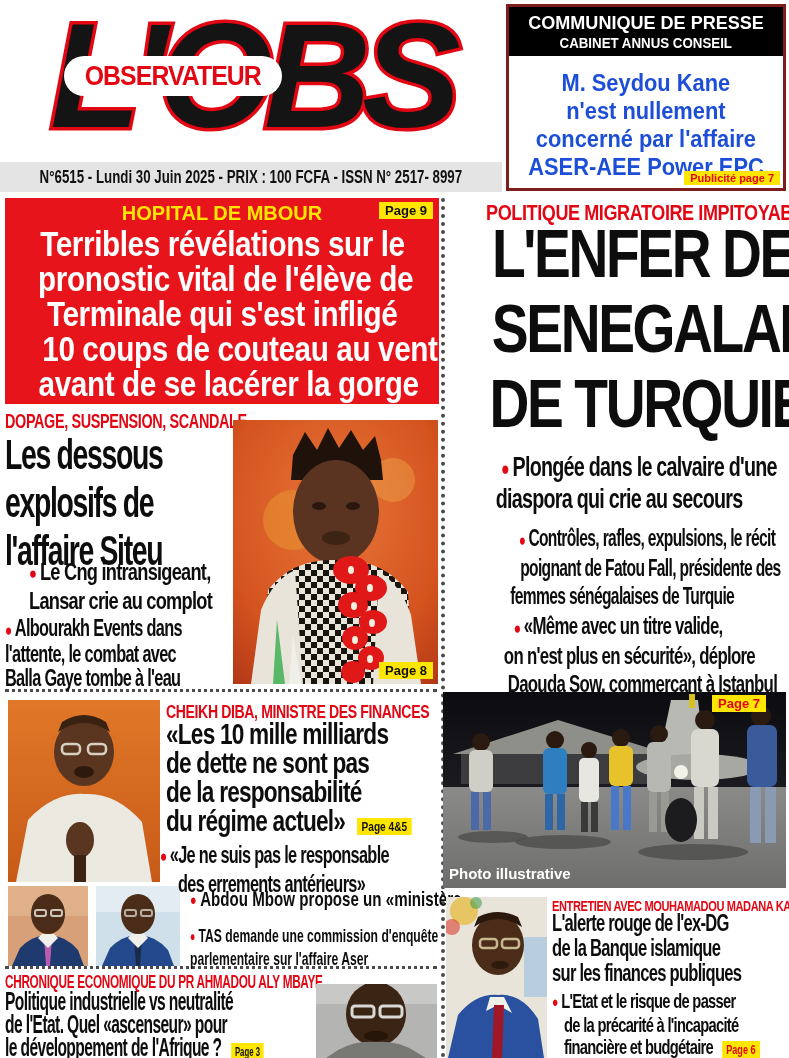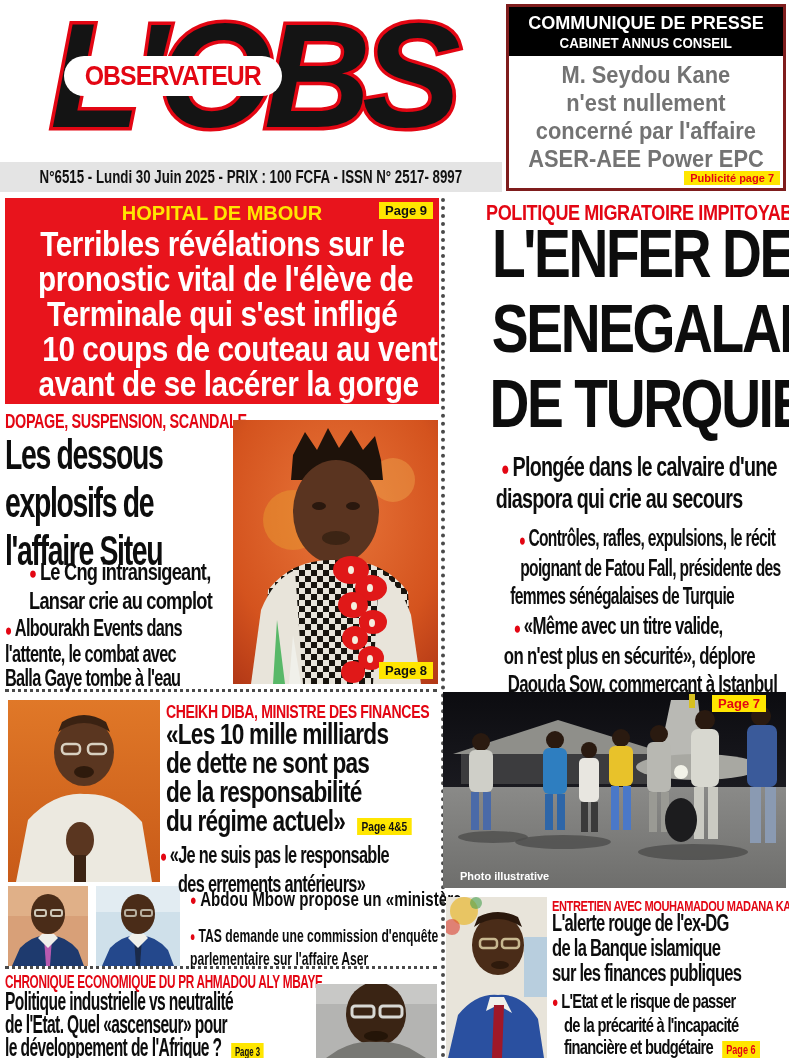--- a/index.html
+++ b/index.html
@@ -28,21 +28,21 @@
 
   .vdots{position:absolute;border-left:4px dotted #4a4a4a;width:0;}
   .hdots{position:absolute;border-top:3px dotted #4a4a4a;height:0;}
 
   .redbox{position:absolute;background:#e8141c;}
   .pressbox{position:absolute;background:#fff;border:3px solid #7f1d1d;box-sizing:border-box;}
   .presshead{background:#000;color:#fff;text-align:center;padding:5px 0 4px 0;}
   .graybar{position:absolute;background:#e4e4e4;display:flex;align-items:center;justify-content:center;}
   .pill{position:absolute;background:#fff;border-radius:18px;display:flex;align-items:center;justify-content:center;
         box-shadow:0 0 0 2px #fff;}
-  .caption{position:absolute;color:#fff;font-weight:bold;font-size:11px;letter-spacing:0;margin-left:11px;}
+  .caption{position:absolute;color:#fff;font-weight:bold;font-size:15px;letter-spacing:0;}
 </style>
 </head>
 <body>
 
 <div id="page">
 
   <div class="blk" style="left:6px;top:0px;width:490px;height:160px;">
     <svg viewBox="0 0 490 160" width="490" height="160">
       <text x="245" y="127" text-anchor="middle" font-family="Liberation Sans, sans-serif" font-size="148" font-weight="bold" font-style="italic" letter-spacing="-9" fill="#141414" stroke="#e30613" stroke-width="7" paint-order="stroke">L'OBS</text>
     </svg>
@@ -52,21 +52,21 @@
   </div>
   <div class="graybar" style="left:0px;top:162px;width:502px;height:30px;">
     <span class="sc" style="--sx:.70;font-size:19px;font-weight:bold;white-space:nowrap;">N°6515 - Lundi 30 Juin 2025 - PRIX : 100 FCFA - ISSN N° 2517- 8997</span>
   </div>
 
   <div class="pressbox" style="left:506px;top:4px;width:280px;height:187px;">
     <div class="presshead">
       <span class="ln"><span class="sc" style="--sx:.95;font-size:19px;font-weight:bold;">COMMUNIQUE DE PRESSE</span></span>
       <span class="ln"><span class="sc" style="--sx:.95;font-size:14px;font-weight:bold;">CABINET ANNUS CONSEIL</span></span>
     </div>
-    <div class="ctr" style="padding-top:5px;font-size:23px;line-height:28px;font-weight:bold;color:#737373;">
+    <div class="ctr" style="padding-top:13px;font-size:23px;line-height:28px;font-weight:bold;color:#1d4ed8;">
       <span class="ln"><span class="sc" style="--sx:.95">M. Seydou Kane</span></span>
       <span class="ln"><span class="sc" style="--sx:.95">n'est nullement</span></span>
       <span class="ln"><span class="sc" style="--sx:.95">concerné par l'affaire</span></span>
       <span class="ln"><span class="sc" style="--sx:.95">ASER-AEE Power EPC</span></span>
     </div>
     <span class="pb redtxt" style="position:absolute;right:3px;bottom:3px;font-size:11px;line-height:14px;">Publicité page 7</span>
   </div>
 
   <div class="redbox" style="left:5px;top:198px;width:434px;height:206px;">
     <div class="ctr" style="margin-top:4px;">

